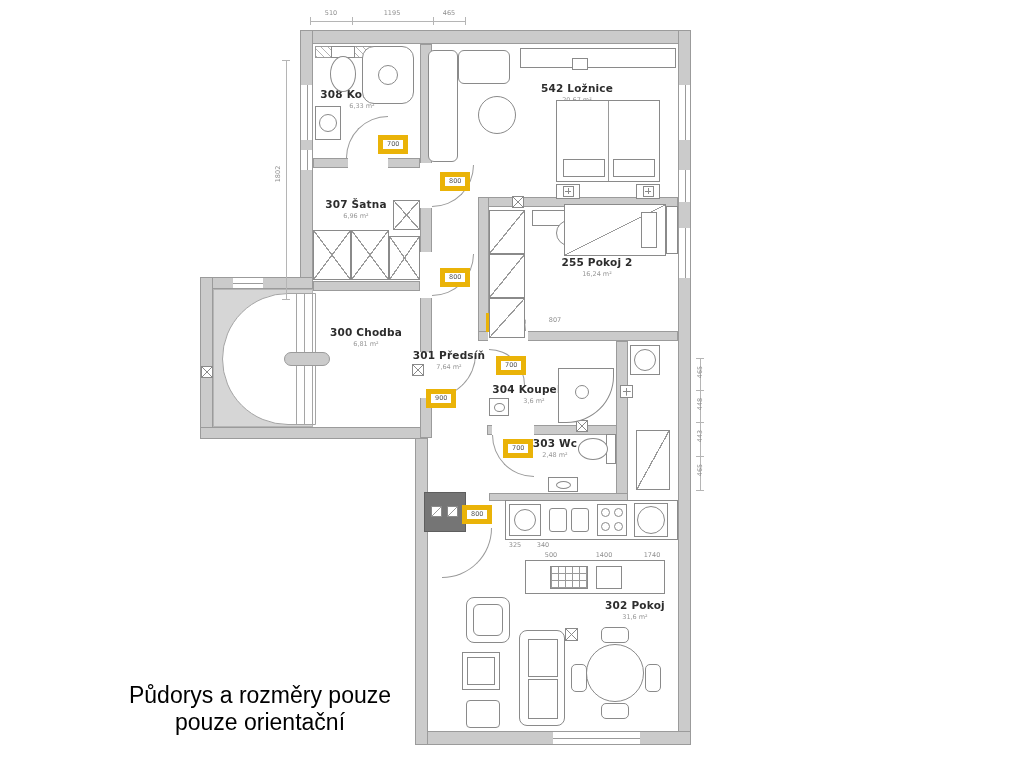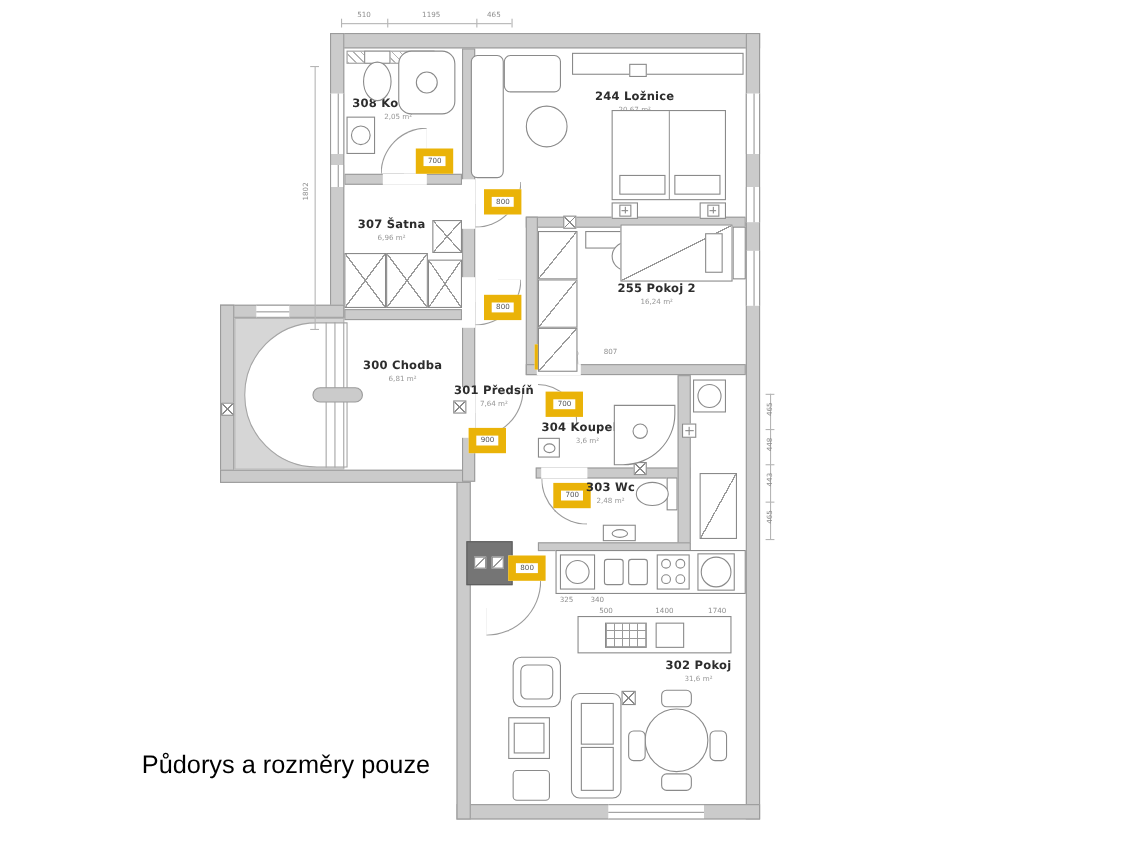--- a/index.html
+++ b/index.html
@@ -37,21 +37,21 @@
   
   .arc{position:absolute;box-sizing:border-box;}
   .arc.tl{border-top:1px solid #9a9a9a;border-left:1px solid #9a9a9a;border-radius:100% 0 0 0;}
   .arc.tr{border-top:1px solid #9a9a9a;border-right:1px solid #9a9a9a;border-radius:0 100% 0 0;}
   .arc.bl{border-bottom:1px solid #9a9a9a;border-left:1px solid #9a9a9a;border-radius:0 0 0 100%;}
   .arc.br{border-bottom:1px solid #9a9a9a;border-right:1px solid #9a9a9a;border-radius:0 0 100% 0;}
   
   .room-label{position:absolute;text-align:center;}
   .rname{font-size:10.5px;font-weight:bold;color:#2d2d2d;letter-spacing:.2px;white-space:nowrap;}
   .rarea{font-size:6.5px;color:#979797;margin-top:2px;}
-  .door-tag{position:absolute;font-size:6.5px;color:#555;background:#fff;border:7px solid #eab308;
+  .door-tag{position:absolute;font-size:6.5px;color:#555;background:#fff;border:5px solid #eab308;
             padding:1px 4px;line-height:7px;}
   .dim{position:absolute;font-size:6.5px;color:#8f8f8f;text-align:center;white-space:nowrap;}
   .dimv{transform:rotate(-90deg);transform-origin:center;}
   .dline{position:absolute;background:#b5b5b5;}
   .stoveblk{position:absolute;box-sizing:border-box;background:#757575;border:1px solid #5e5e5e;}
   .caption{position:absolute;text-align:center;color:#000;
            font-family:"Liberation Sans",sans-serif;font-size:23px;line-height:27px;}
   .tread{position:absolute;background:#a5a5a5;}
 </style>
 </head>
@@ -129,24 +129,24 @@
   <div class="door-tag" style="left:496px;top:356px;">700</div>
 
   <div class="arc bl" style="left:492px;top:435px;width:42px;height:42px;"></div>
   <div class="door-tag" style="left:503px;top:439px;">700</div>
 
   <div class="arc br" style="left:442px;top:528px;width:50px;height:50px;"></div>
   <div class="door-tag" style="left:462px;top:505px;">800</div>
 
   <div class="room-label" style="left:307px;top:88px;width:110px;">
     <div class="rname">308 Koupelna</div>
-    <div class="rarea">2,05 m²</div>
+    <div class="rarea">6,33 m²</div>
   </div>
   <div class="room-label" style="left:522px;top:82px;width:110px;">
-    <div class="rname">244 Ložnice</div>
+    <div class="rname">542 Ložnice</div>
     <div class="rarea">20,67 m²</div>
   </div>
   <div class="room-label" style="left:301px;top:198px;width:110px;">
     <div class="rname">307 Šatna</div>
     <div class="rarea">6,96 m²</div>
   </div>
   <div class="room-label" style="left:542px;top:256px;width:110px;">
     <div class="rname">255 Pokoj 2</div>
     <div class="rarea">16,24 m²</div>
   </div>
@@ -296,15 +296,16 @@
   <div class="f circle" style="left:586px;top:644px;width:58px;height:58px;"></div>
   <div class="f" style="left:601px;top:627px;width:28px;height:16px;border-radius:5px;"></div>
   <div class="f" style="left:601px;top:703px;width:28px;height:16px;border-radius:5px;"></div>
   <div class="f" style="left:571px;top:664px;width:16px;height:28px;border-radius:5px;"></div>
   <div class="f" style="left:645px;top:664px;width:16px;height:28px;border-radius:5px;"></div>
   <div class="f" style="left:466px;top:700px;width:34px;height:28px;border-radius:4px;"></div>
   <div class="xmark" style="left:565px;top:628px;width:13px;height:13px;"></div>
 
   <div class="caption" style="left:120px;top:682px;width:280px;">
     <div>Půdorys a rozměry pouze</div>
+    <div>pouze orientační</div>
   </div>
 
 </div>
 
 </body></html>

